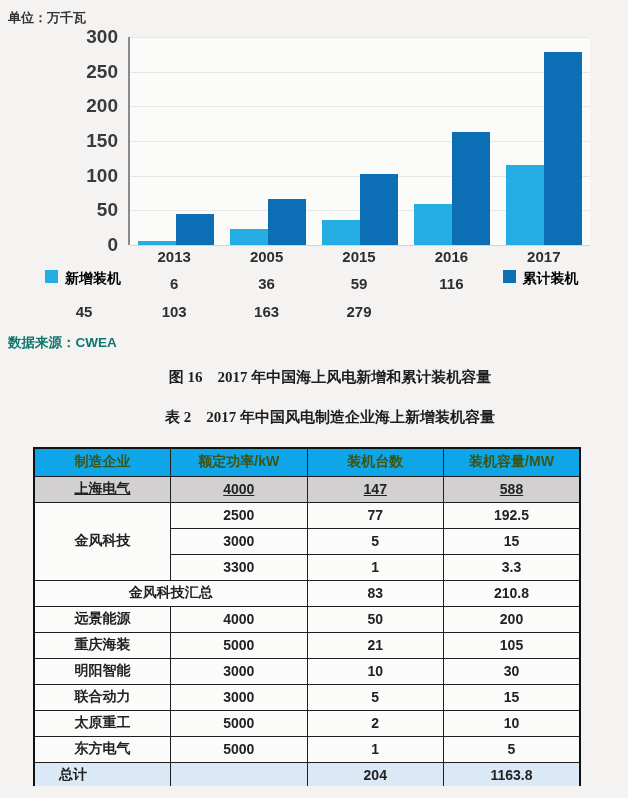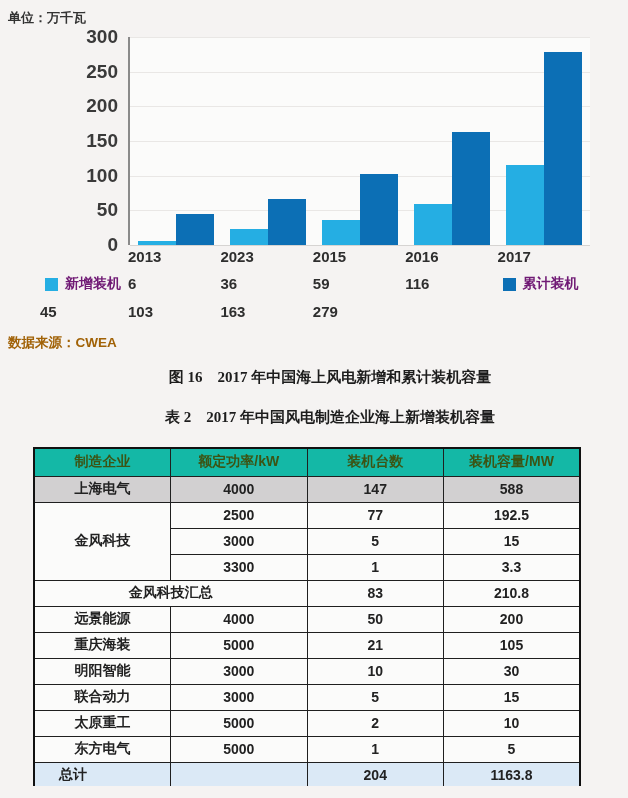--- a/index.html
+++ b/index.html
@@ -13,39 +13,39 @@
   .y-axis { position:relative; width:88px; height:100%; }
   .ytick { position:absolute; right:10px; transform:translateY(-50%); font-size:19px; font-weight:bold; color:#3a3a3a; }
   .plot-area { position:relative; width:462px; height:100%; background:#fbfbfa; border-left:2px solid #8a8a8a; }
   .gridline { position:absolute; left:0; right:0; height:1px; background:#e9e7e5; }
   .gridline.baseline { background:#d6d4d2; }
   .bars { position:absolute; left:0; right:0; top:0; bottom:0; display:flex; }
   .bar-group { flex:1; display:flex; align-items:flex-end; justify-content:center; }
   .bar { width:38px; }
 
   .chart-table { display:grid; grid-template-columns:88px repeat(5,1fr); }
-  .ct-cell { font-weight:bold; color:#2e2e2e; }
+  .ct-cell { text-align:center; font-weight:bold; color:#2e2e2e; }
   .ct-year { height:25px; line-height:24px; font-size:15px; }
   .ct-val  { height:28px; line-height:28px; font-size:15px; }
-  .legend-cell { display:flex; align-items:center; height:28px; font-size:14px; font-weight:bold; gap:7px; padding-left:5px; color:#701a75; }
+  .legend-cell { display:flex; align-items:flex-start; height:28px; font-size:14px; font-weight:bold; gap:7px; padding-left:5px; color:#000000; }
   .swatch { width:13px; height:13px; display:inline-block; flex:none; }
 
-  .source { position:absolute; left:8px; top:334px; font-size:13.5px; font-weight:bold; color:#a16207; }
+  .source { position:absolute; left:8px; top:334px; font-size:13.5px; font-weight:bold; color:#0f766e; }
 
   .caption { position:absolute; left:16px; width:100%; text-align:center;
              font-family:"Liberation Serif", serif; font-weight:bold; font-size:15px; color:#1d1d1d; }
   .caption-fig { top:368px; }
   .caption-tab { top:408px; }
 
   table.cap-table { position:absolute; left:33px; top:447px; width:548px;
                     border-collapse:collapse; table-layout:fixed; background:#fbfbfa; }
   .cap-table th, .cap-table td { border:1.5px solid #1f1f1f; height:26px; padding:0 4px;
                     font-size:14px; font-weight:bold; text-align:center; color:#222; }
-  .cap-table th { background:#14b8a6; color:#3c5414; height:28px; }
-  .cap-table tr.gray td { background:#d2d0d1; }
+  .cap-table th { background:#0ea5e9; color:#3c5414; height:28px; }
+  .cap-table tr.gray td { background:#d2d0d1;text-decoration:underline; }
   .cap-table tr.total td { background:#dbe9f6; }
   .cap-table td.left { text-align:left; padding-left:24px; }
   .cap-table { border:2px solid #111; }
 </style>
 </head>
 <body>
 
 <div class="page">
 
   <div class="unit-label">单位：万千瓦</div>
@@ -90,21 +90,21 @@
               <div class="bar" style="height: 38.6667%; background: rgb(37, 174, 227);"></div>
               <div class="bar" style="height: 93%; background: rgb(12, 111, 181);"></div>
             </div>
           </div>
         </div>
     </div>
 
     <div class="chart-table">
       <div class="ct-cell ct-year"></div>
       <div class="ct-cell ct-year">2013</div>
-      <div class="ct-cell ct-year">2023</div>
+      <div class="ct-cell ct-year">2005</div>
       <div class="ct-cell ct-year">2015</div>
       <div class="ct-cell ct-year">2016</div>
       <div class="ct-cell ct-year">2017</div>
 
       <div class="legend-cell">
         <span class="swatch" style="background: rgb(37, 174, 227);"></span>
         <span>新增装机</span>
       </div>
       <div class="ct-cell ct-val">6</div>
       <div class="ct-cell ct-val">36</div>

